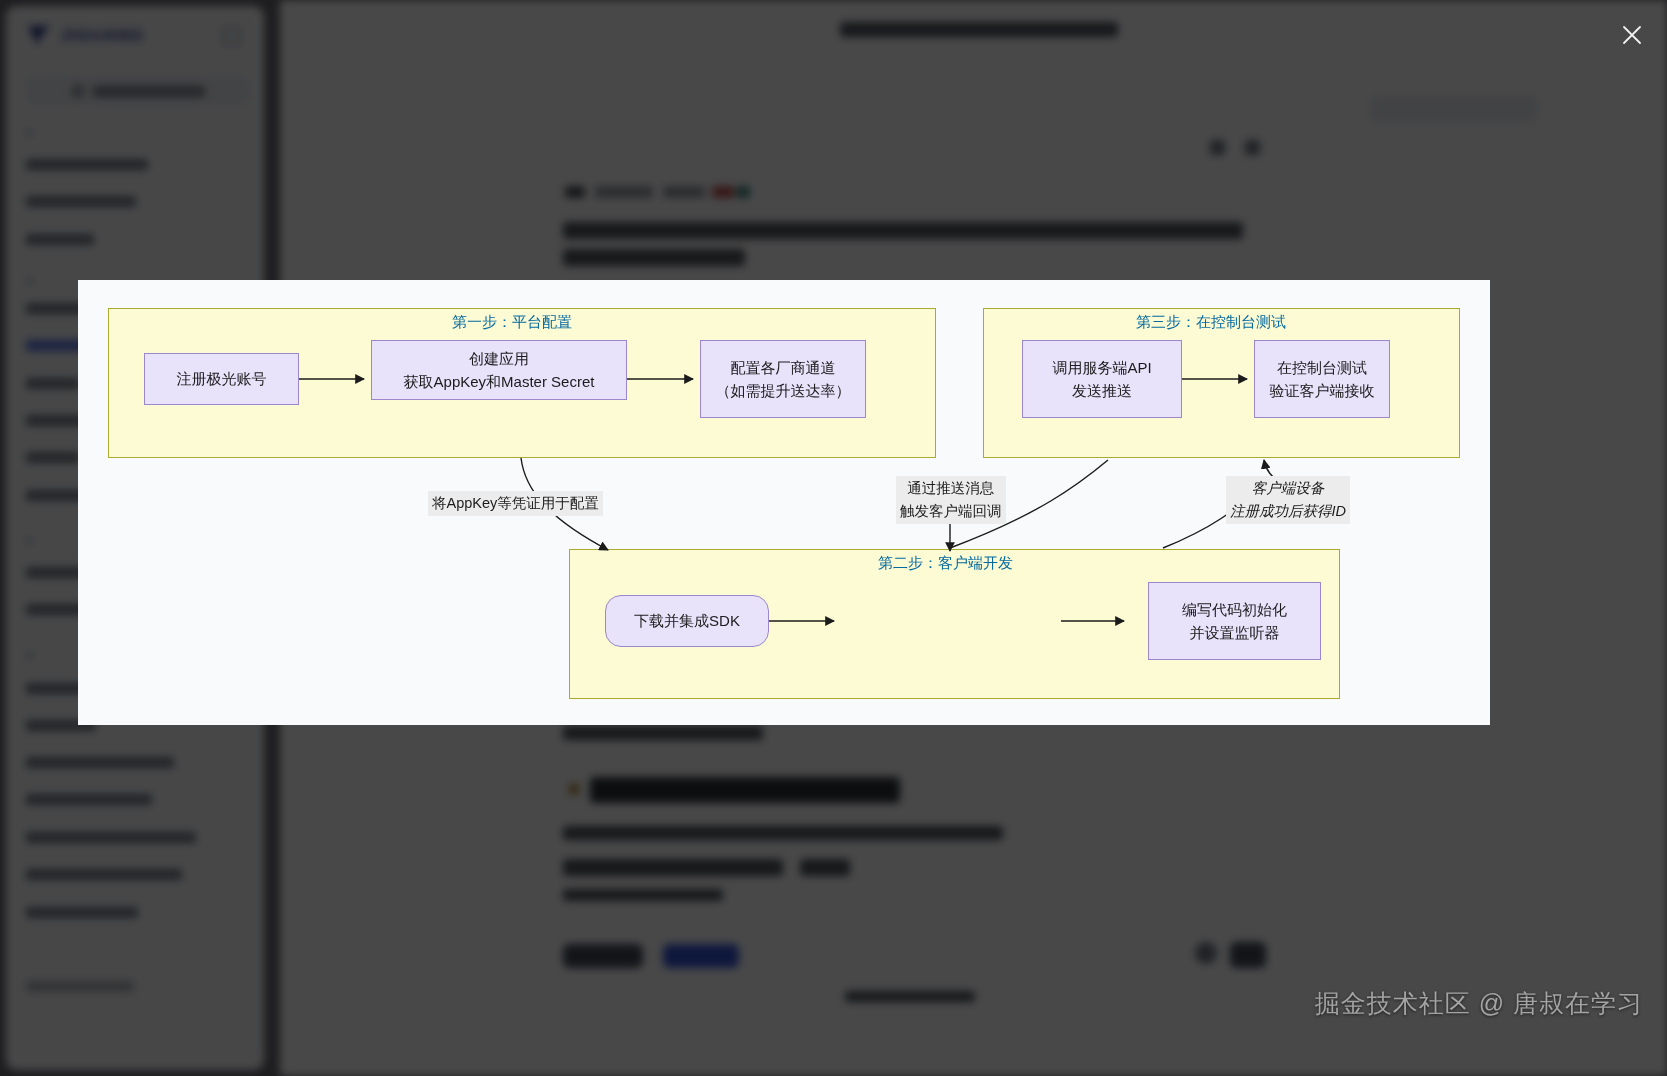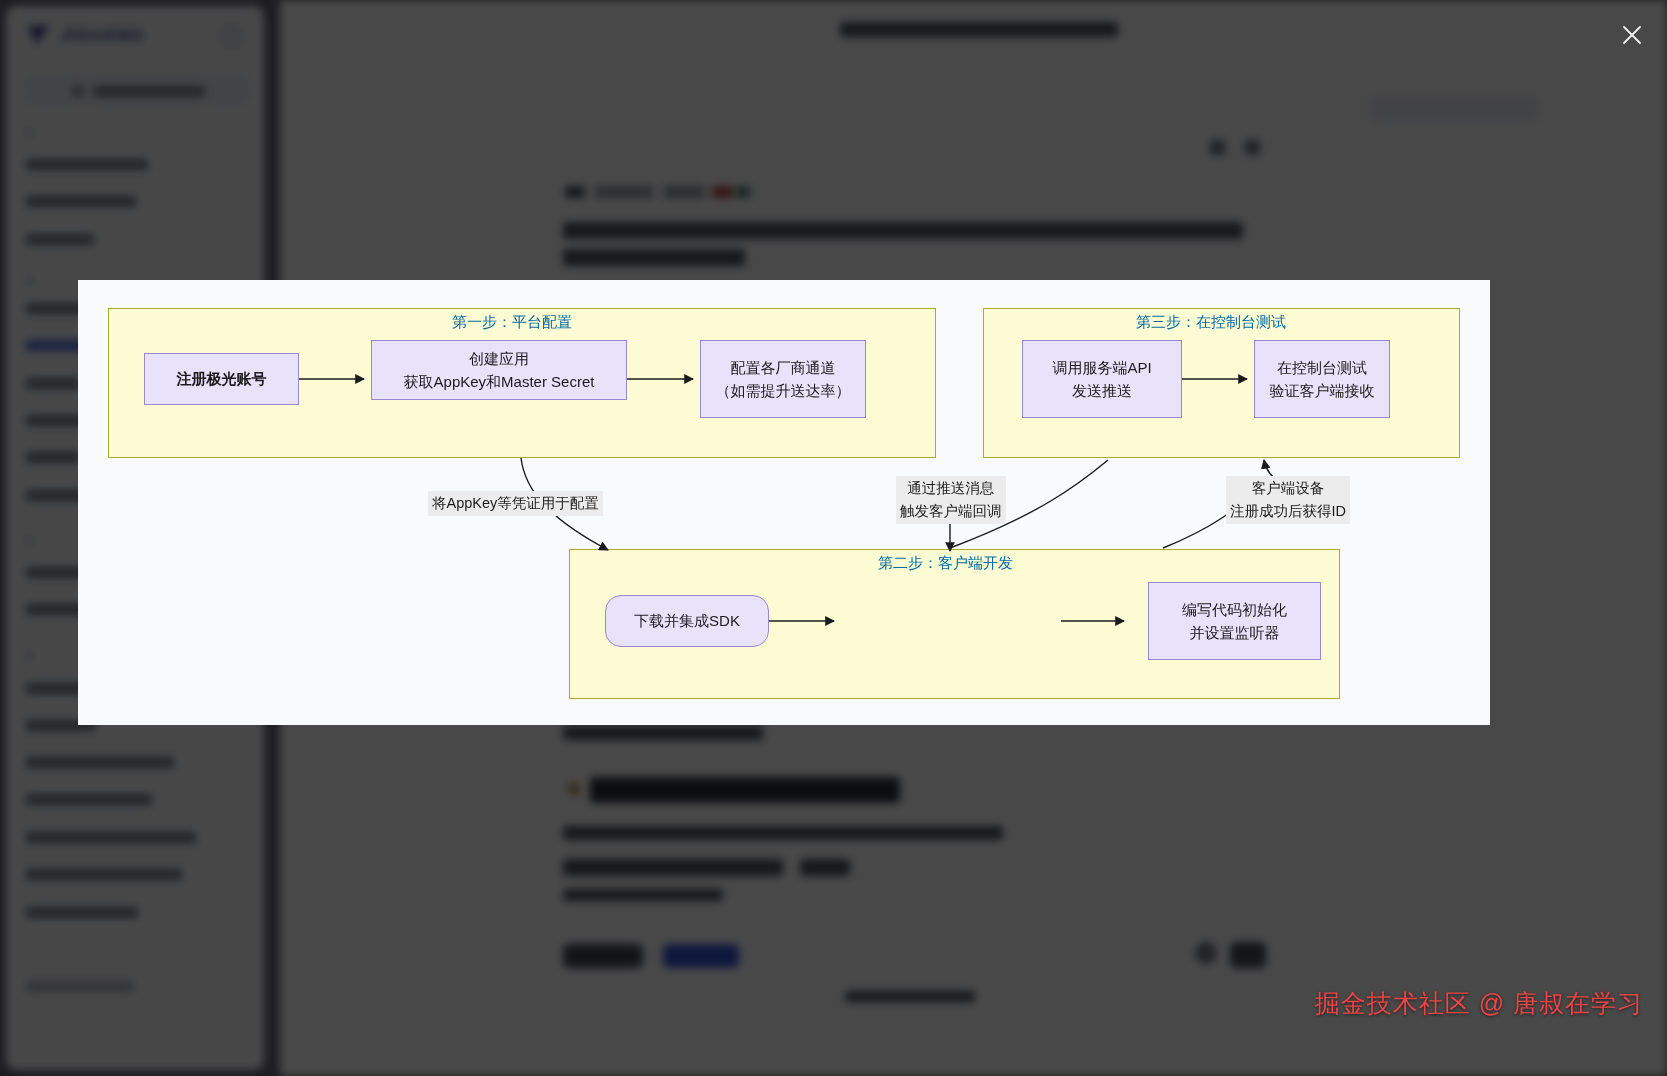--- a/index.html
+++ b/index.html
@@ -134,21 +134,21 @@
     text-align: center;
     padding: 1px 4px;
     white-space: nowrap;
   }
 
   svg.links { position:absolute; inset:0; width:100%; height:100%; pointer-events:none; }
 
   
   .watermark {
     position: absolute; right: 24px; bottom: 56px;
-    font-size: 25px; color: #ef4444;
+    font-size: 25px; color: #a3a3a3;
     letter-spacing: 1px; z-index: 70;
     text-shadow: 0 1px 3px rgba(0,0,0,.6);
     font-family: "Liberation Sans", "DejaVu Sans", sans-serif;
   }
 </style>
 </head>
 <body>
 
 <div class="backdrop">
   <div class="bg-app">
@@ -231,21 +231,21 @@
     <path d="M4 4 L20 20 M20 4 L4 20" stroke="#f2f2f2" stroke-width="1.8" fill="none" stroke-linecap="round"></path>
   </svg>
 </div>
 
 <div class="lightbox">
   <div class="diagram">
 
     <div class="group" style="left:30px; top:28px; width:828px; height:150px;"></div>
     <div class="group-title" style="left:374px; top:33px;">第一步：平台配置</div>
 
-    <div class="node" style="left:66px; top:73px; width:155px; height:52px;font-weight:bold;">
+    <div class="node" style="left:66px; top:73px; width:155px; height:52px;">
       <span>注册极光账号</span>
     </div>
 
     <div class="node" style="left:293px; top:60px; width:256px; height:60px;">
       <span>创建应用</span>
       <span>获取AppKey和Master Secret</span>
     </div>
 
     <div class="node" style="left:622px; top:60px; width:166px; height:78px;">
       <span>配置各厂商通道</span>
@@ -303,21 +303,21 @@
 
       <path d="M 1085 268 C 1130 250, 1160 230, 1190 200" stroke="#1b1b1b" stroke-width="1.4" fill="none"></path>
       <path d="M 1208 208 C 1192 196, 1188 190, 1186 180" stroke="#1b1b1b" stroke-width="1.4" fill="none" marker-end="url(#arrow)"></path>
     </svg>
 
     <div class="edge-label" style="left:818px; top:196px;">
       <div>通过推送消息</div>
       <div>触发客户端回调</div>
     </div>
 
-    <div class="edge-label" style="left:1148px; top:196px;">
+    <div class="edge-label" style="left:1148px; top:196px;font-style:italic;">
       <div>客户端设备</div>
       <div>注册成功后获得ID</div>
     </div>
 
   </div>
 </div>
 
 <div class="edge-label" style="position:absolute; left:428px; top:491px; z-index:50;">
   <div>将AppKey等凭证用于配置</div>
 </div>

